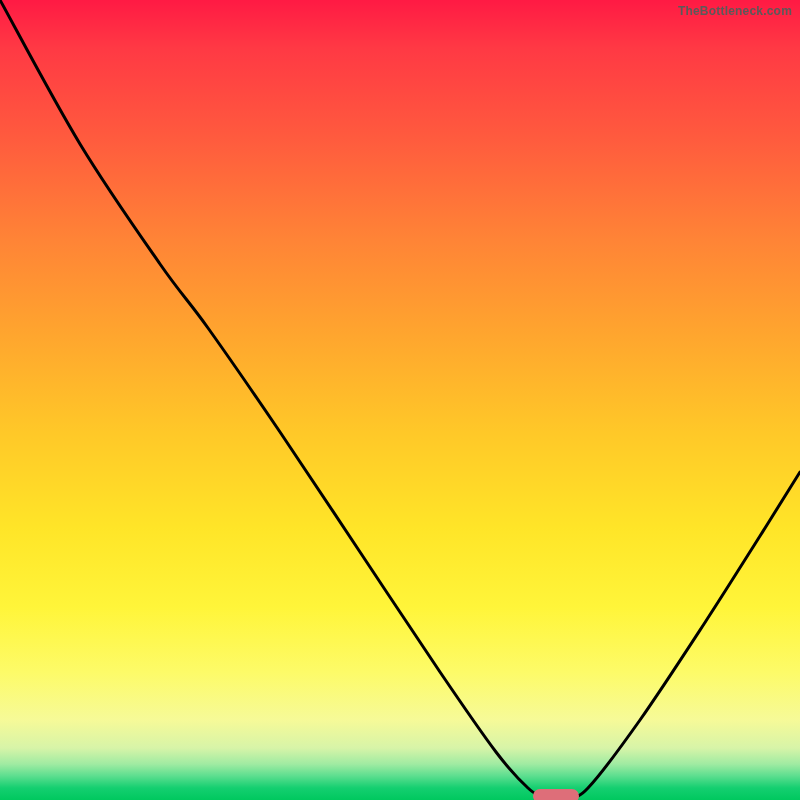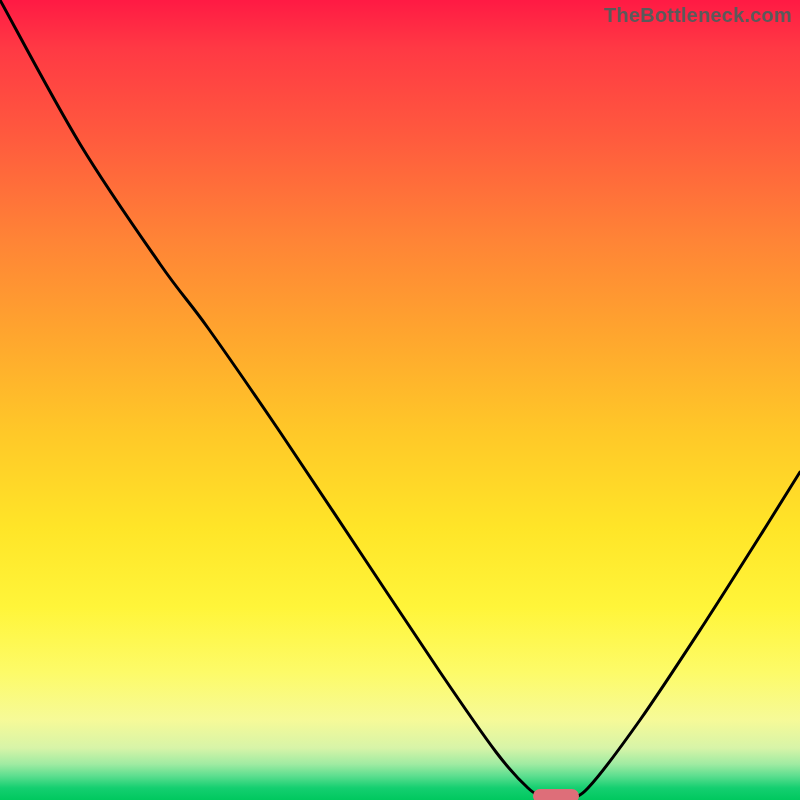--- a/index.html
+++ b/index.html
@@ -47,21 +47,21 @@
     width: 46px;
     height: 14px;
     border-radius: 7px;
     background: #de6e79;
     transform: translate(-50%, -50%);
   }
   .watermark {
     position: absolute;
     top: 4px;
     right: 8px;
-    font-size: 20px;
+    font-size: 12px;
     font-weight: 600;
     color: #5a5a5a;
     letter-spacing: 0.2px;
   }
 </style>
 </head>
 <body>
 
 <div class="chart-container">
   <div class="gradient-bg"></div>

